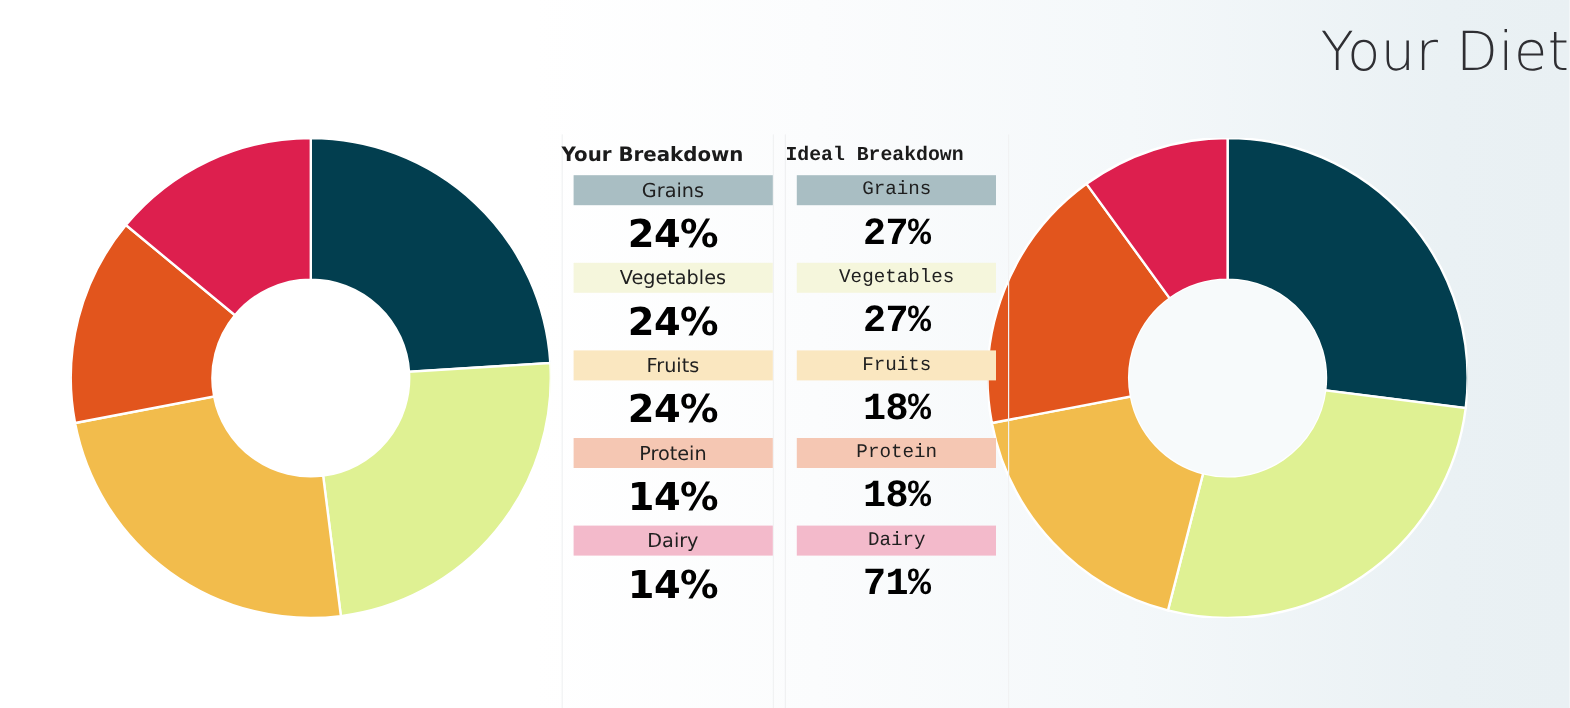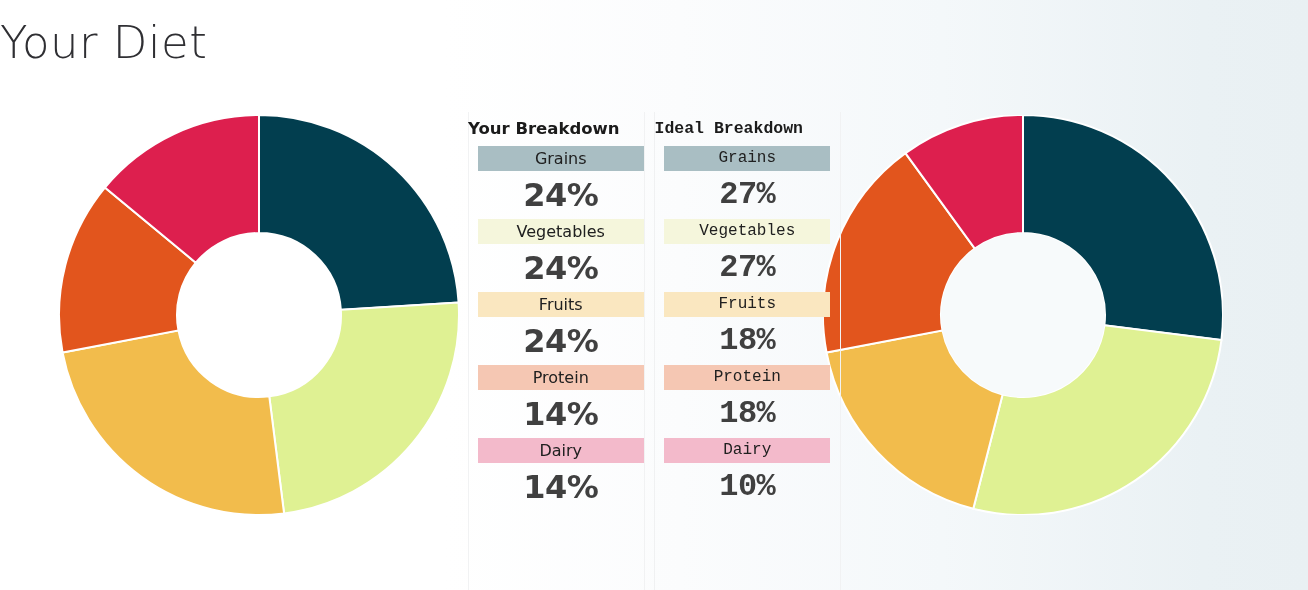--- a/index.html
+++ b/index.html
@@ -26,21 +26,21 @@
     width: 1308px;
     height: 590px;
   }
 
   
   #page-title {
     position: absolute;
     left: 0;
     top: 16px;
     width: 1308px;
-    text-align: left;
+    text-align: right;
     font-size: 45px;
     font-weight: 300;
     letter-spacing: 0.5px;
     color: #2f2f33;
     font-family: "DejaVu Sans", "Liberation Sans", sans-serif;
   }
 
   
   .donut-wrap {
     position: absolute;
@@ -90,21 +90,21 @@
     color: #202020;
     font-weight: normal;
   }
   .bd-value {
     width: 100%;
     height: 48px;
     line-height: 48px;
     text-align: center;
     font-size: 32px;
     font-weight: bold;
-    color: #404040;
+    color: #000000;
     letter-spacing: -0.5px;
   }
   .panel-divider {
     position: absolute;
     top: 112px;
     width: 1px;
     height: 478px;
     background: #f1f2f3;
   }
   #divider-left  { left: 468px; }
@@ -167,18 +167,18 @@
       <div class="bd-rows" id="rows-ideal">
           <div class="bd-label" style="background: rgb(169, 190, 195);">Grains</div>
           <div class="bd-value">27%</div>
           <div class="bd-label" style="background: rgb(245, 246, 220);">Vegetables</div>
           <div class="bd-value">27%</div>
           <div class="bd-label" style="background: rgb(250, 231, 192);">Fruits</div>
           <div class="bd-value">18%</div>
           <div class="bd-label" style="background: rgb(245, 199, 179);">Protein</div>
           <div class="bd-value">18%</div>
           <div class="bd-label" style="background: rgb(243, 186, 203);">Dairy</div>
-          <div class="bd-value">10%</div>
+          <div class="bd-value">71%</div>
         </div>
     </div>
 
   </div>
 </div>
 
 </body></html>

